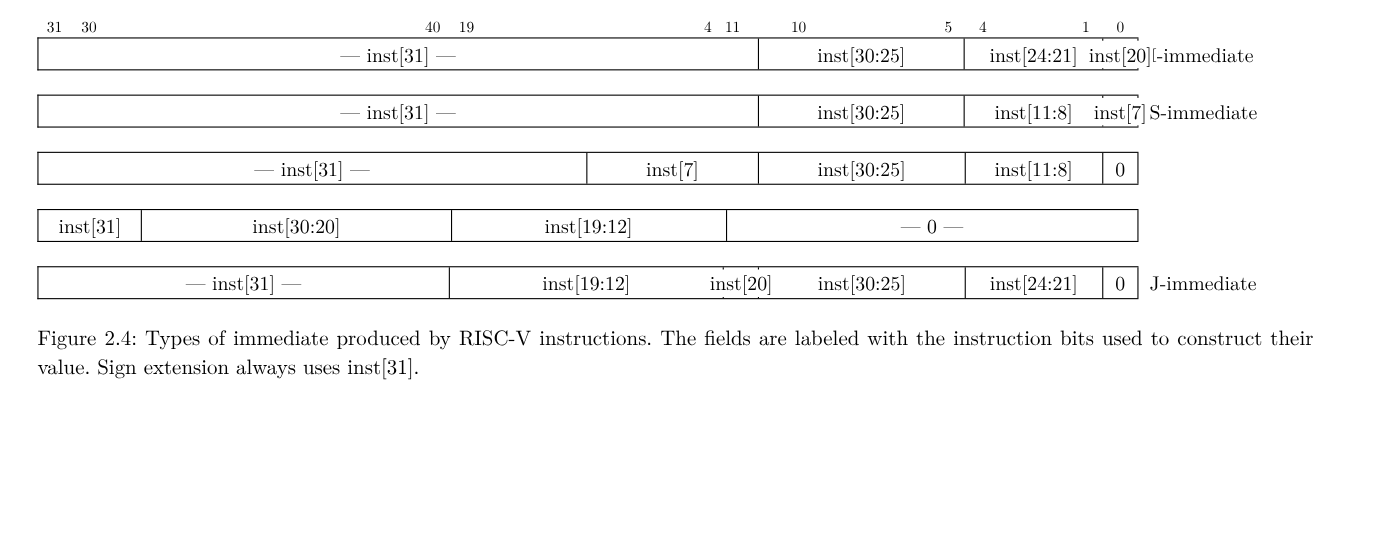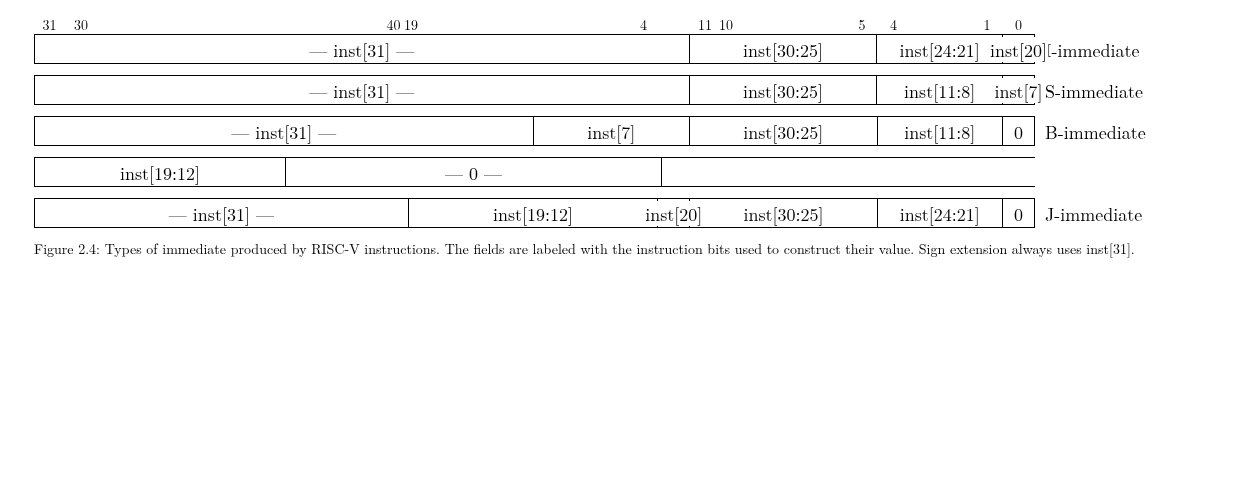--- a/index.html
+++ b/index.html
@@ -16,21 +16,21 @@
     width: 1000px;
     font-size: 14px;
   }
   .bitlabels span {
     position: absolute;
     transform: translateX(-50%);
   }
   .row {
     display: flex;
     align-items: center;
-    margin-bottom: 11px;
+    margin-bottom: 22px;
   }
   .row:last-of-type { margin-bottom: 28px; }
   .boxrow {
     display: flex;
     width: 1000px;
     height: 28px;
     border-top: 1px solid #000;
     border-bottom: 1px solid #000;
     border-left: 1px solid #000;
   }
@@ -40,37 +40,37 @@
     align-items: center;
     justify-content: center;
     white-space: nowrap;
     font-size: 18px;
   }
   .rowlabel {
     margin-left: 10px;
     font-size: 18px;
   }
   .caption {
-    font-size: 14px;
+    font-size: 19px;
     line-height: 1.35;
     text-align: justify;
     max-width: 1160px;
   } 
   
 </style>
 </head>
 <body>
 
 <div class="bitlabels">
   <span style="left:15.6px">31</span>
   <span style="left:46.9px">30</span>
   <span style="left:359.4px">40</span>
-  <span style="left:377px">19</span>
+  <span style="left:390px">19</span>
   <span style="left:609.4px">4</span>
-  <span style="left:671px">11</span>
+  <span style="left:632px">11</span>
   <span style="left:692px">10</span>
   <span style="left:828.1px">5</span>
   <span style="left:859.4px">4</span>
   <span style="left:953.1px">1</span>
   <span style="left:984.4px">0</span>
 </div>
 
 <div class="row">
   <div class="boxrow">
     <div class="cell" style="width:656.25px">— inst[31] —</div>
@@ -96,25 +96,28 @@
 </div>
 
 <div class="row">
   <div class="boxrow">
     <div class="cell" style="width:500px">— inst[31] —</div>
     <div class="cell" style="width:156.25px">inst[7]</div>
     <div class="cell" style="width:187.5px">inst[30:25]</div>
     <div class="cell" style="width:125px">inst[11:8]</div>
     <div class="cell" style="width:31.25px">0</div>
   </div>
-  <div class="rowlabel">B-immediate</div>
 </div>
 
 <div class="row">
   <div class="boxrow">
+    <div class="cell" style="width:93.75px;overflow:visible;position:relative">
+      <span style="position:absolute;left:50%;transform:translateX(-50%);white-space:nowrap">inst[31]</span>
+    </div>
+    <div class="cell" style="width:281.25px">inst[30:20]</div>
     <div class="cell" style="width:250px">inst[19:12]</div>
     <div class="cell" style="width:375px">— 0 —</div>
   </div>
 </div>
 
 <div class="row">
   <div class="boxrow">
     <div class="cell" style="width:375px">— inst[31] —</div>
     <div class="cell" style="width:250px">inst[19:12]</div>
     <div class="cell" style="width:31.25px;overflow:visible;position:relative">

